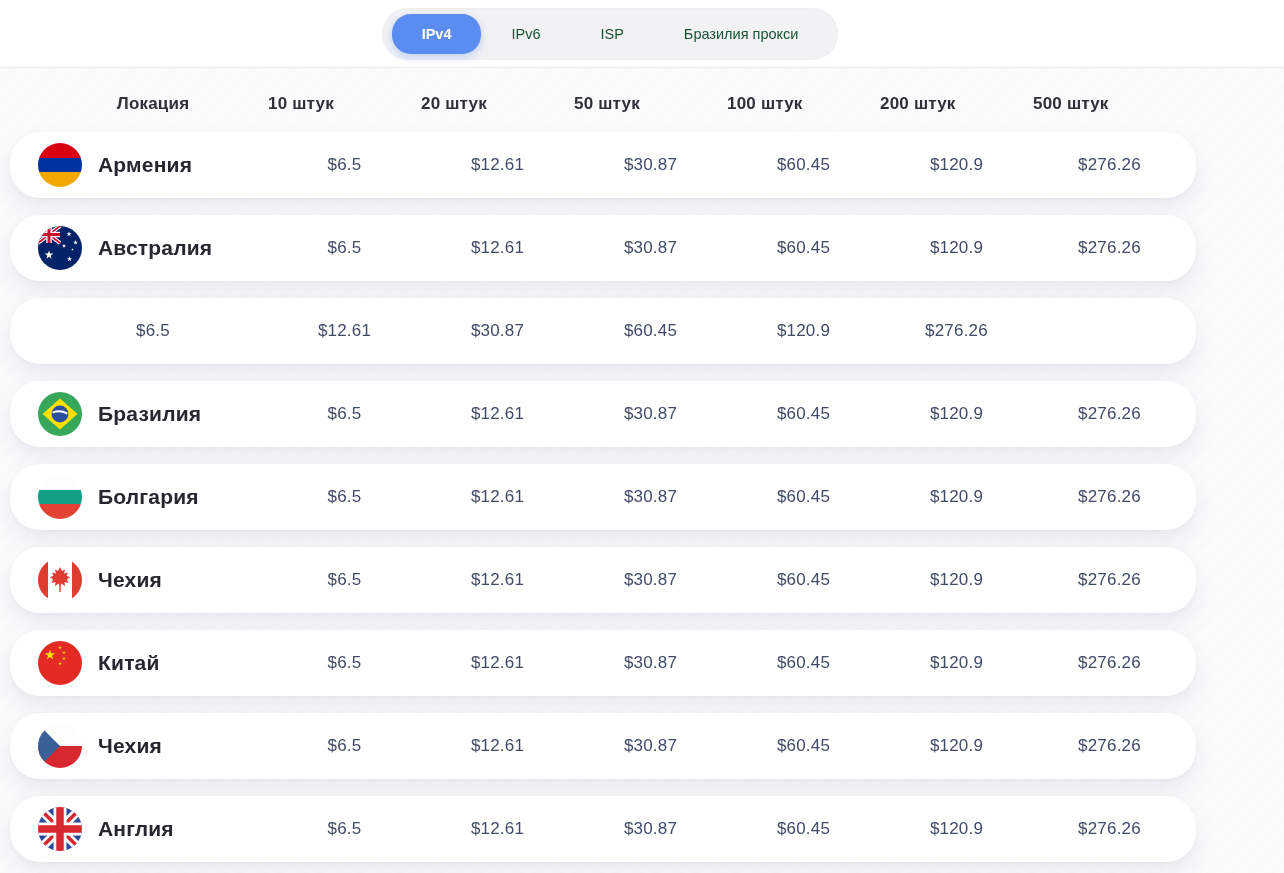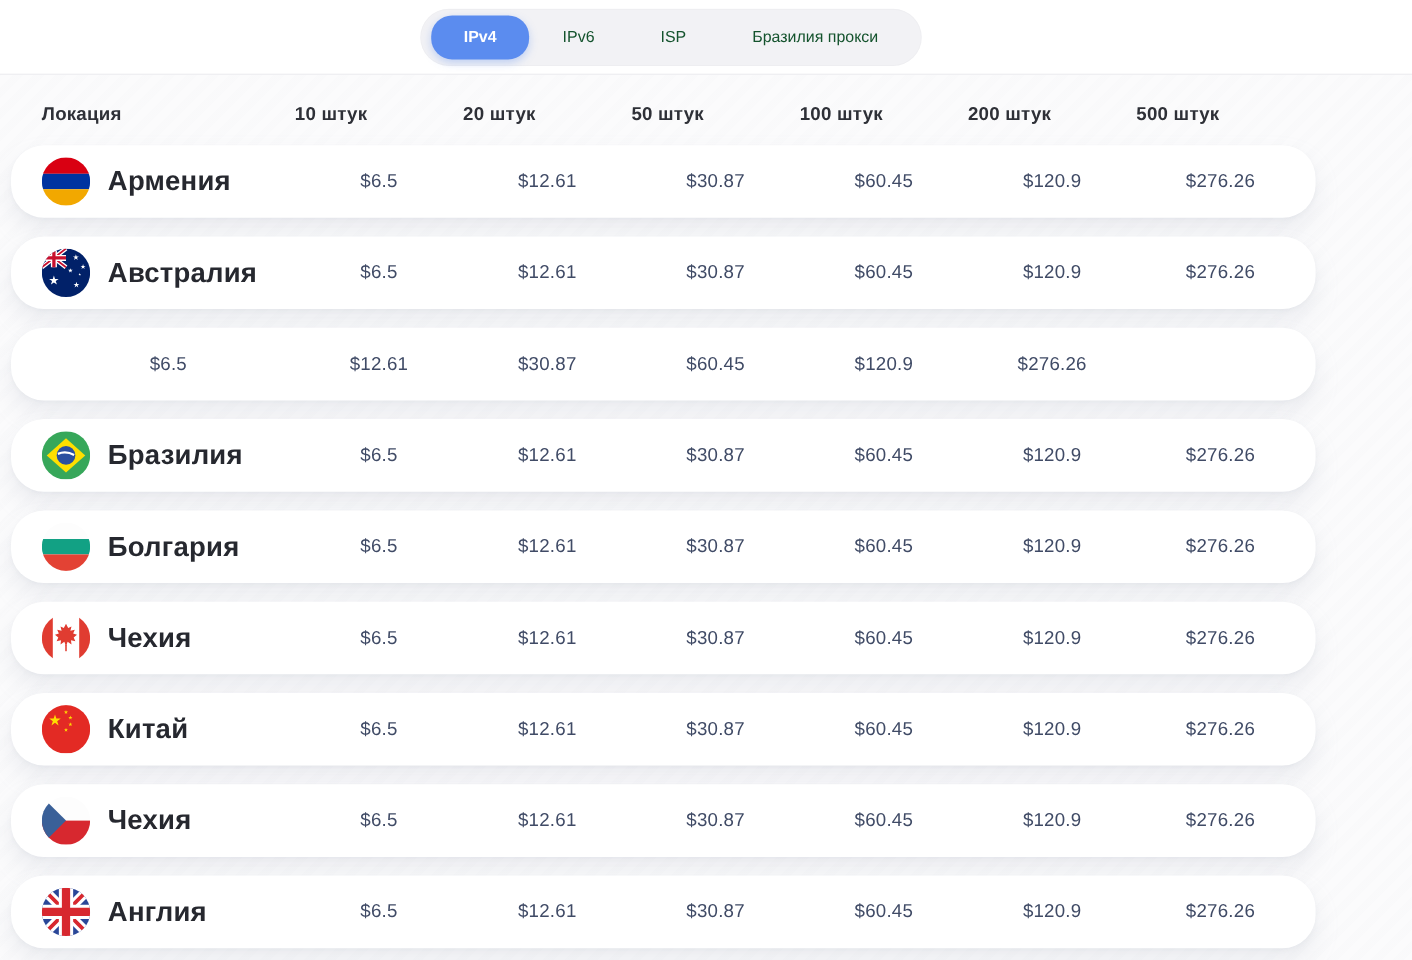--- a/index.html
+++ b/index.html
@@ -40,33 +40,33 @@
     display:grid;
     grid-template-columns:230px repeat(6,153px);
     align-items:center;
     padding-left:28px;
   }
   .header-row { padding-top:26px; padding-bottom:18px; }
   .header-cell {
     font-size:17px; font-weight:700; color:#2e3037; text-align:left;
     letter-spacing:0.2px;
   }
-  .header-cell.first { text-align:left; }
+  .header-cell.first { text-align:center; }
 
   .card {
     background:#ffffff; height:66px; border-radius:30px; margin-bottom:17px;
     box-shadow:0 12px 22px rgba(165,172,190,0.18), 0 2px 4px rgba(165,172,190,0.10);
   }
   .loc { display:flex; align-items:center; gap:16px; }
   .flag {
     width:44px; height:44px; border-radius:50%; overflow:hidden;
     flex:0 0 44px; display:block;
   }
   .flag svg { display:block; }
-  .loc-name { font-size:25px; font-weight:700; color:#26282f; letter-spacing:0.2px; }
+  .loc-name { font-size:21px; font-weight:700; color:#26282f; letter-spacing:0.2px; }
   .price { font-size:17px; font-weight:500; color:#404b66; text-align:center; letter-spacing:0.2px; }
 </style>
 </head>
 <body>
 
 <div class="topbar">
   <div class="tabs">
     <button class="tab active">IPv4</button>
     <button class="tab">IPv6</button>
     <button class="tab">ISP</button>

